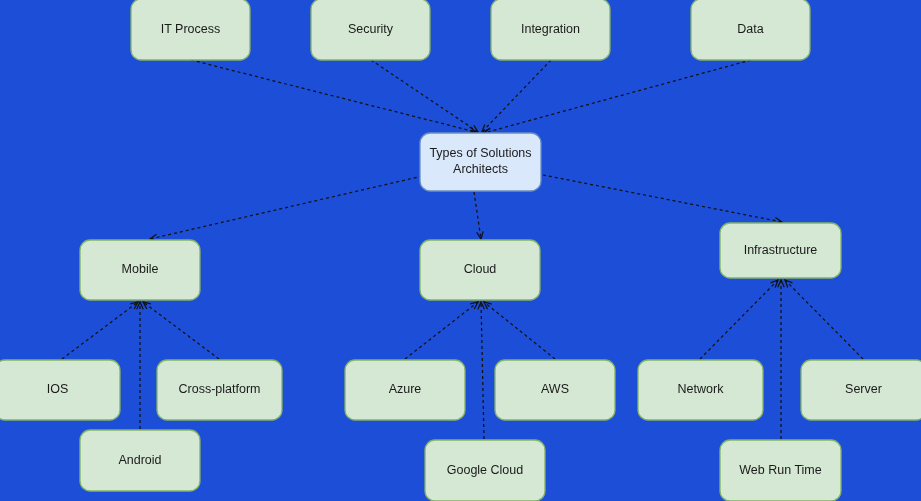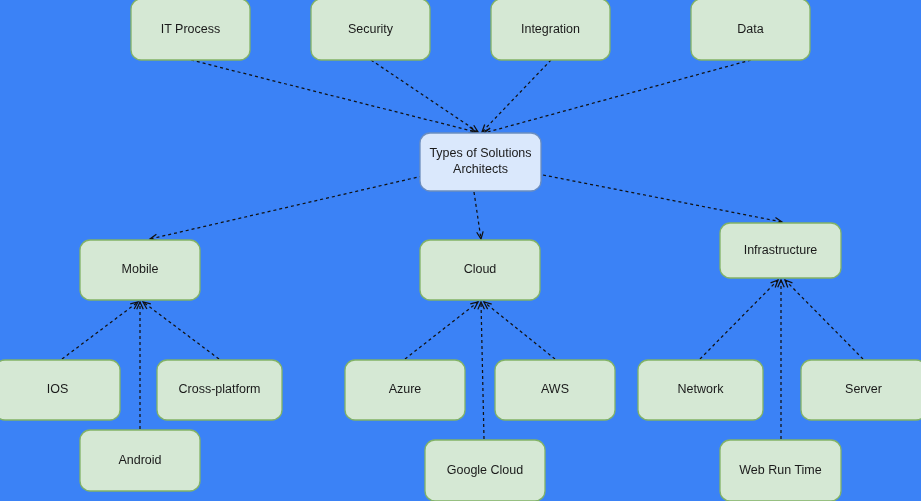--- a/index.html
+++ b/index.html
@@ -10,21 +10,21 @@
   body {
     width: 921px;
     height: 501px;
     overflow: hidden;
     font-family: "Liberation Sans", sans-serif;
   }
   #diagram-canvas {
     position: relative;
     width: 921px;
     height: 501px;
-    background: #3b82f6;
+    background: #1d4ed8;
   }
   #diagram-svg {
     position: absolute;
     top: 0;
     left: 0;
     width: 921px;
     height: 501px;
   }
   .node-label {
     font-family: "Liberation Sans", sans-serif;

